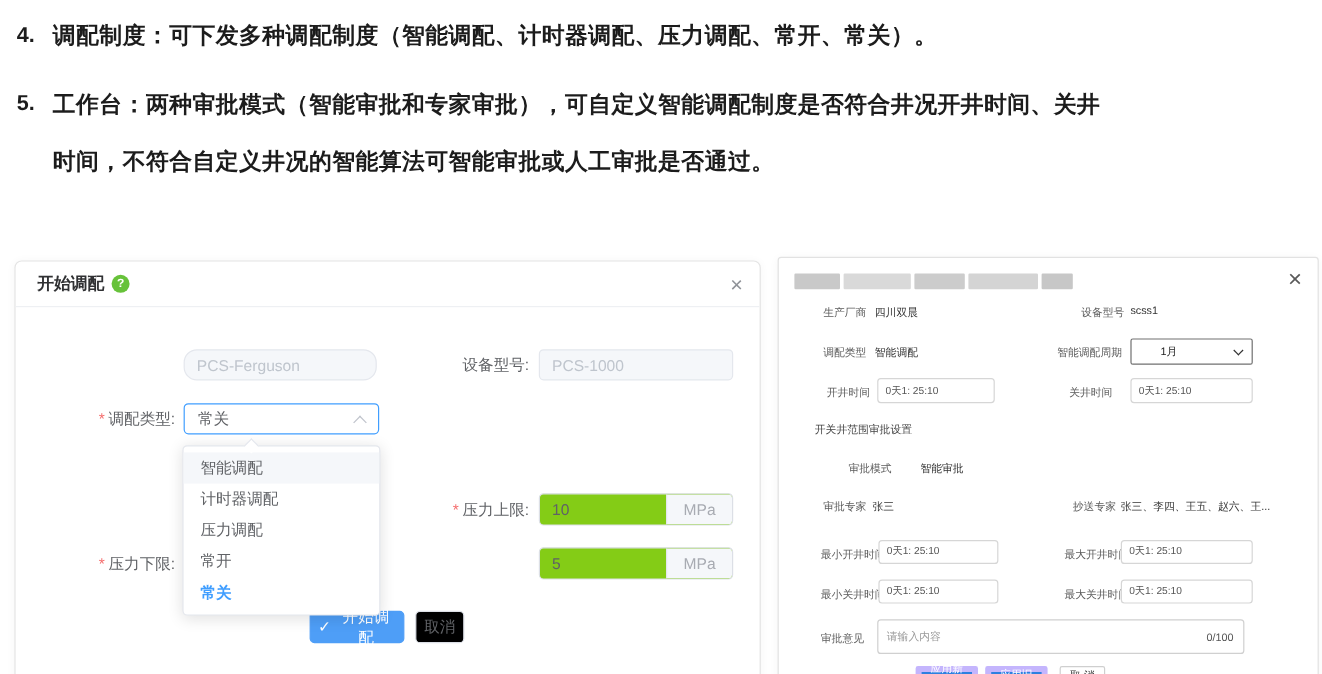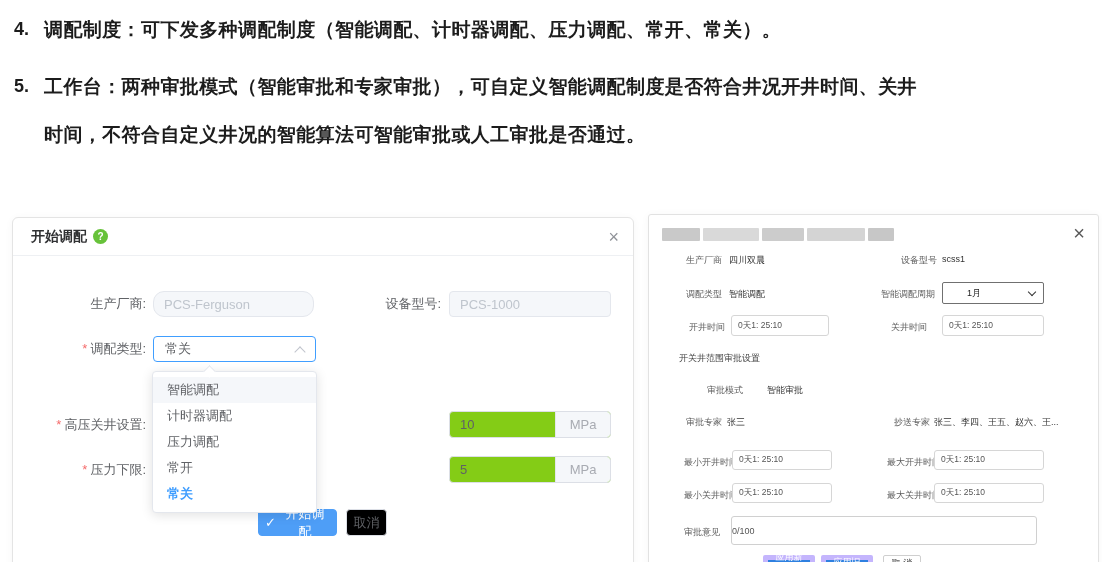--- a/index.html
+++ b/index.html
@@ -81,35 +81,34 @@
 <div class="doc-line" style="left:44px;top:74px;">工作台：两种审批模式（智能审批和专家审批），可自定义智能调配制度是否符合井况开井时间、关井</div>
 <div class="doc-line" style="left:44px;top:122px;">时间，不符合自定义井况的智能算法可智能审批或人工审批是否通过。</div>
 
 <div class="dialog" id="dlgL">
   <div class="dlgL-head">
     <span class="dlgL-title">开始调配</span>
     <span class="help-badge">?</span>
   </div>
   <span class="close-x">×</span>
 
-  <div class="lbl" style="left:10px;top:73px;width:123px;height:26px;line-height:26px;">生产厂商:</div>
   <input class="inp-dis" style="left: 140px; top: 73px; width: 161px; height: 26px; border-radius: 11px;" disabled="" value="PCS-Ferguson">
   <div class="lbl" style="left:240px;top:73px;width:188px;height:26px;line-height:26px;">设备型号:</div>
   <input class="inp-dis" style="left: 436px; top: 73px; width: 162px; height: 26px;" disabled="" value="PCS-1000">
 
   <div class="lbl" style="left:10px;top:118px;width:123px;height:26px;line-height:26px;">
     <span class="star">*</span><span>调配类型:</span>
   </div>
   <div class="sel-open" style="left:140px;top:118px;width:163px;height:26px;">
     <span>常关</span>
     <i class="chev chev-up"></i>
   </div>
 
-  <div class="lbl" style="left:10px;top:193px;width:123px;height:27px;line-height:27px;">
-    <span class="star">*</span><span>高压关井设置:</span>
+  <div class="lbl" style="left:240px;top:193px;width:188px;height:27px;line-height:27px;">
+    <span class="star">*</span><span>压力上限:</span>
   </div>
   <div class="unit-input" style="left:436px;top:193px;width:162px;height:27px;">
     <input value="10" style="">
     <span class="unit-tag">MPa</span>
   </div>
 
   <div class="lbl" style="left:10px;top:238px;width:123px;height:27px;line-height:27px;">
     <span class="star">*</span><span>压力下限:</span>
   </div>
   <div class="unit-input" style="left:436px;top:238px;width:162px;height:27px;">
@@ -175,19 +174,20 @@
   <div class="rl" style="left:238px;top:241px;">最大开井时间</div>
   <input class="rinp" style="left: 285px; top: 235px; width: 110px; height: 20px;" value="0天1: 25:10">
 
   <div class="rl" style="left:35px;top:274px;">最小关井时间</div>
   <input class="rinp" style="left: 83px; top: 268px; width: 100px; height: 20px;" value="0天1: 25:10">
   <div class="rl" style="left:238px;top:274px;">最大关井时间</div>
   <input class="rinp" style="left: 285px; top: 268px; width: 110px; height: 20px;" value="0天1: 25:10">
 
   <div class="rl" style="left:35px;top:311px;">审批意见</div>
   <div class="rtext" style="left:82px;top:301px;width:306px;height:29px;">
+    <span class="ph">请输入内容</span>
     <span class="cnt">0/100</span>
   </div>
 
   <button class="rbtn-b" style="left:114px;top:340px;width:52px;height:17px;">应用新制度</button>
   <button class="rbtn-b" style="left:172px;top:340px;width:52px;height:27px;">应用旧制度</button>
   <button class="rbtn-w" style="left:234px;top:340px;width:38px;height:17px;">取 消</button>
 </div>
 
 </body></html>

